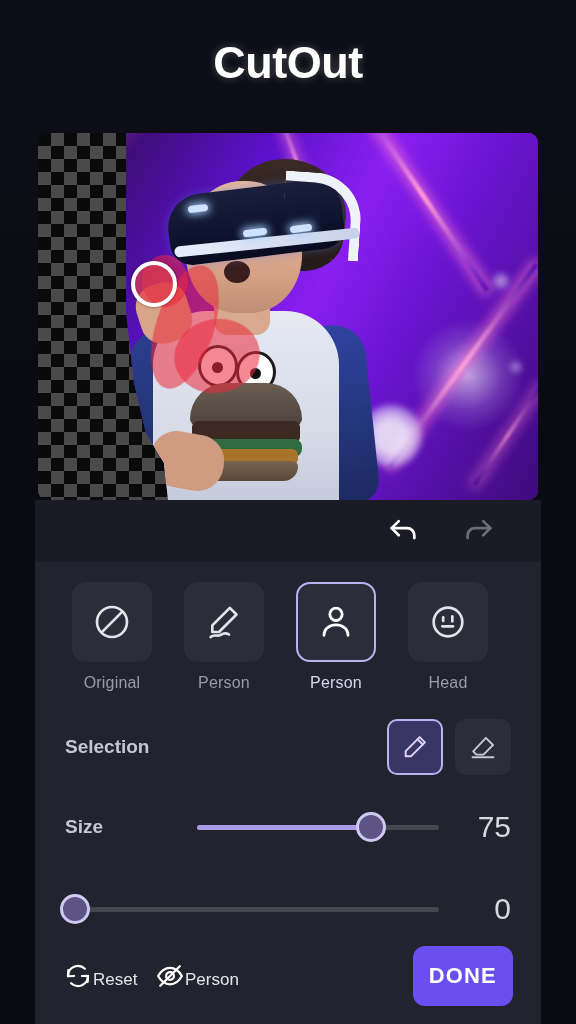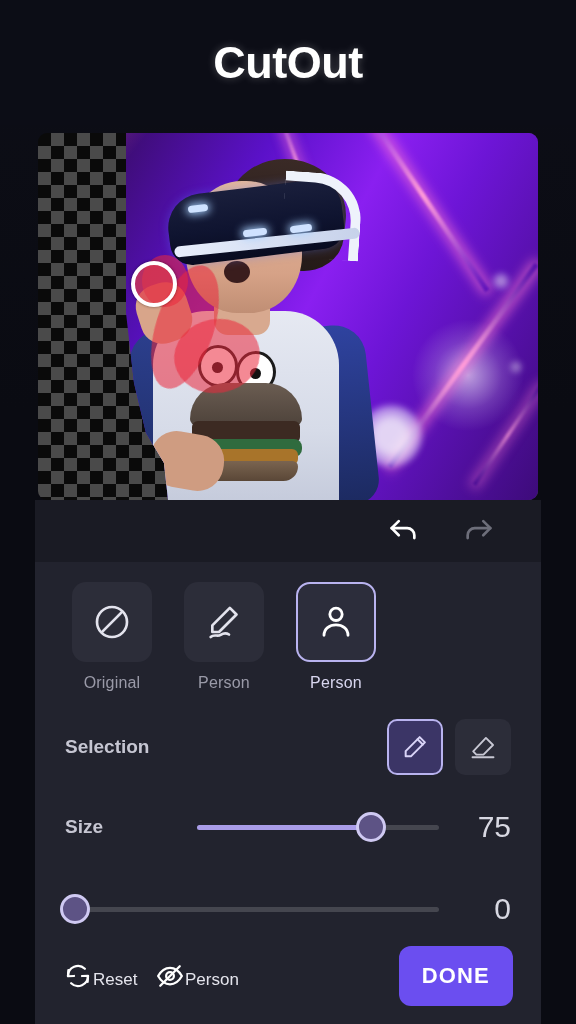--- a/index.html
+++ b/index.html
@@ -277,21 +277,21 @@
   }
   .bottom-action {
     display:flex; flex-direction:row; align-items:center; cursor:pointer;
     width:92px;
   }
   .bottom-action .lbl { margin-top:8px; font-size:17px; color:#e4e4ec; }
   .done-btn {
     margin-left:auto;
     background:#6b4ef0; color:#ffffff;
     font-size:22px; font-weight:bold; letter-spacing:1.2px;
-    padding:17px 23px; border-radius:12px; border:none; cursor:pointer;
+    padding:17px 16px; border-radius:12px; border:none; cursor:pointer;
   }
 </style>
 </head>
 <body>
 
 <div id="app">
 
   <div class="titlebar">
     <div class="title">CutOut</div>
   </div>
@@ -385,20 +385,31 @@
       <div class="tool active">
         <div class="tool-box">
           <svg width="40" height="40" viewBox="0 0 24 24" fill="none" stroke="#ffffff" stroke-width="1.7" stroke-linecap="round" stroke-linejoin="round">
             <circle cx="12" cy="7.4" r="3.7"></circle>
             <path d="M4.8 20 c0 -4 3.3 -6.3 7.2 -6.3 s7.2 2.3 7.2 6.3"></path>
           </svg>
         </div>
         <div class="tool-label">Person</div>
       </div>
 
+      <div class="tool">
+        <div class="tool-box">
+          <svg width="40" height="40" viewBox="0 0 24 24" fill="none" stroke="#e3e3ed" stroke-width="1.6" stroke-linecap="round">
+            <circle cx="12" cy="12" r="8.6"></circle>
+            <line x1="9.1" y1="9.2" x2="9.1" y2="11.4"></line>
+            <line x1="14.6" y1="8.6" x2="14.6" y2="11.6"></line>
+            <path d="M8.6 14.6 h6.4"></path>
+          </svg>
+        </div>
+        <div class="tool-label">Head</div>
+      </div>
 
     </div>
 
     <div class="row row-selection">
       <div class="row-label">Selection</div>
       <div class="sel-btns">
         <div class="sel-btn active">
           <svg width="28" height="28" viewBox="0 0 24 24" fill="none" stroke="#d9d4f7" stroke-width="1.7" stroke-linecap="round" stroke-linejoin="round">
             <path d="M16 3.5 l4.5 4.5 L8.5 20 H4 v-4.5 Z"></path>
             <line x1="14.2" y1="5.3" x2="18.7" y2="9.8"></line>

